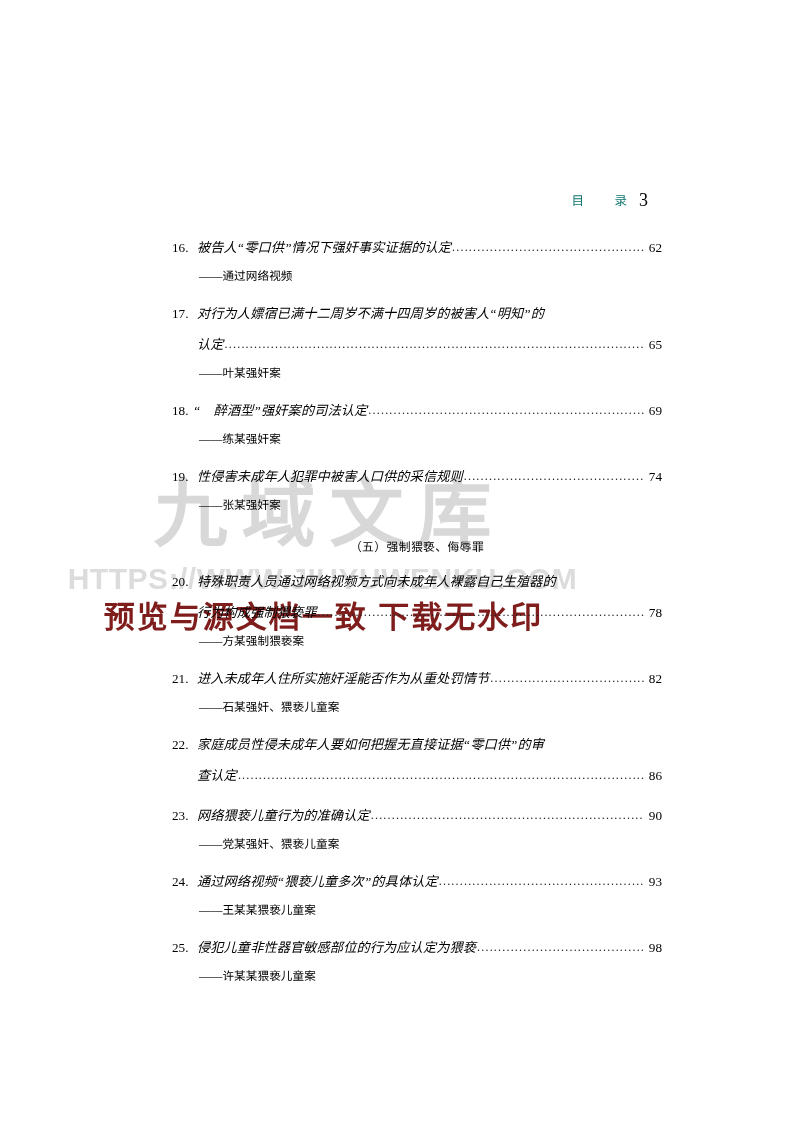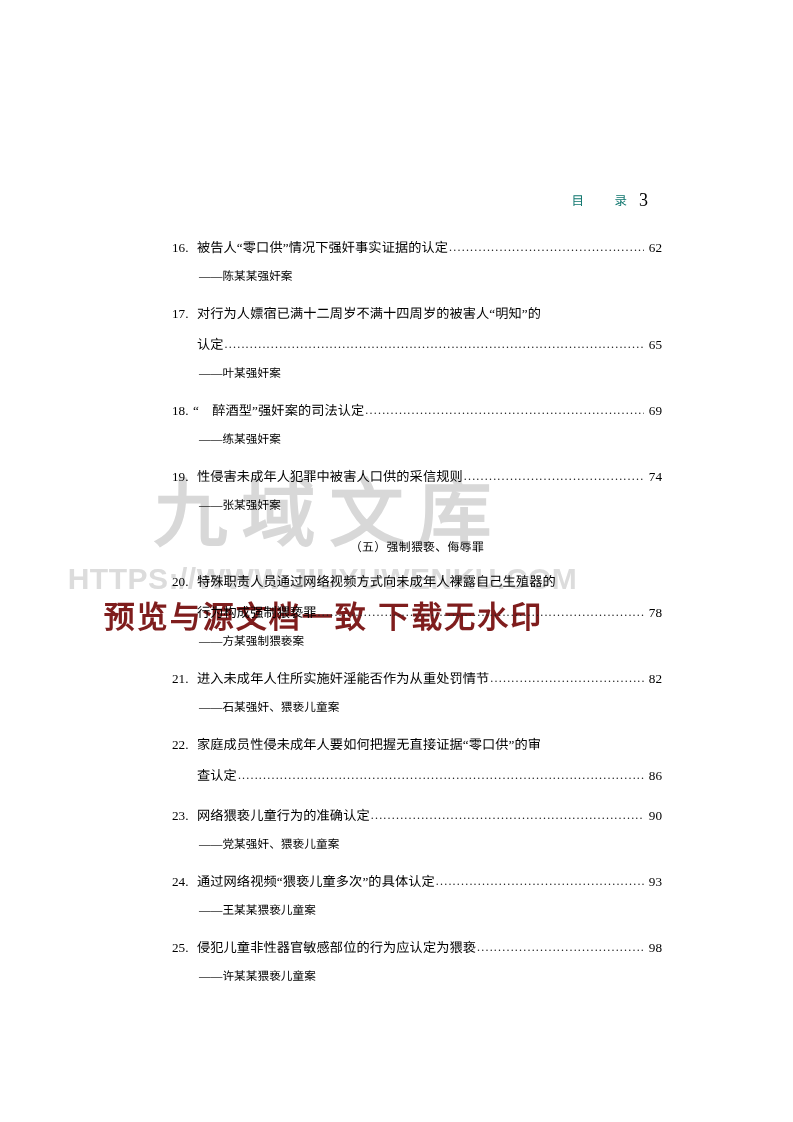--- a/index.html
+++ b/index.html
@@ -132,20 +132,21 @@
   .num {
     flex: 0 0 auto;
     width: 25px;
     font-size: 13.2px;
     letter-spacing: 0;
   }
   .num.tight { width: 21px; }
   .title {
     flex: 0 0 auto;
     letter-spacing: 0.1px;
+    font-style: italic;
   }
   .leader {
     flex: 1 1 auto;
     overflow: hidden;
     white-space: nowrap;
     margin: 0 1px 0 1px;
     color: #222;
     font-size: 12px;
     letter-spacing: 1.2px;
     transform: translateY(-1px);
@@ -209,21 +210,21 @@
     </div>
 
     <div id="toc">
         <div class="entry">
           <div class="entry-line">
             <span class="num">16.</span>
             <span class="title">被告人“零口供”情况下强奸事实证据的认定</span>
             <span class="leader"></span>
             <span class="pageno">62</span>
           </div>
-          <div class="subentry">——陈某某强奸案</div>
+          <div class="subentry">——通过网络视频</div>
           <div class="spacer-sm"></div>
         </div>
         <div class="entry">
           <div class="entry-line">
             <span class="num">17.</span>
             <span class="title">对行为人嫖宿已满十二周岁不满十四周岁的被害人“明知”的</span>
           </div>
           <div class="entry-cont">
             <span class="title">认定</span>
             <span class="leader"></span>

